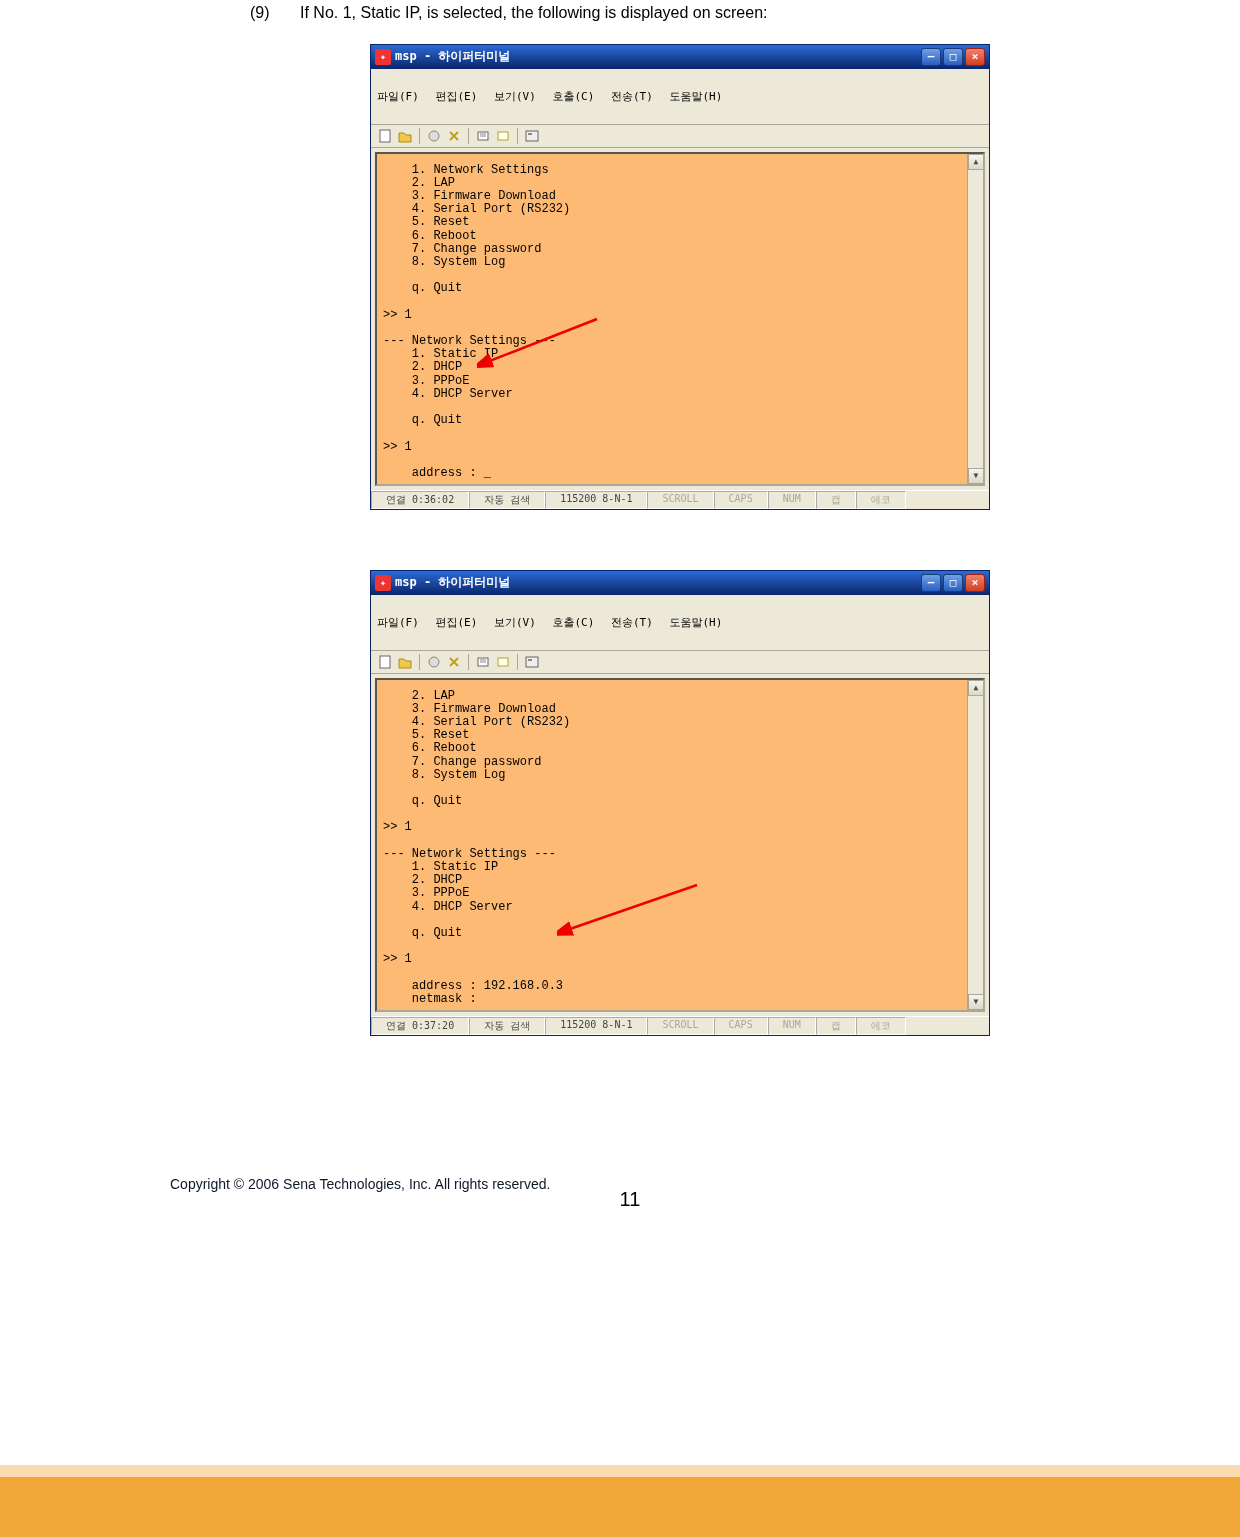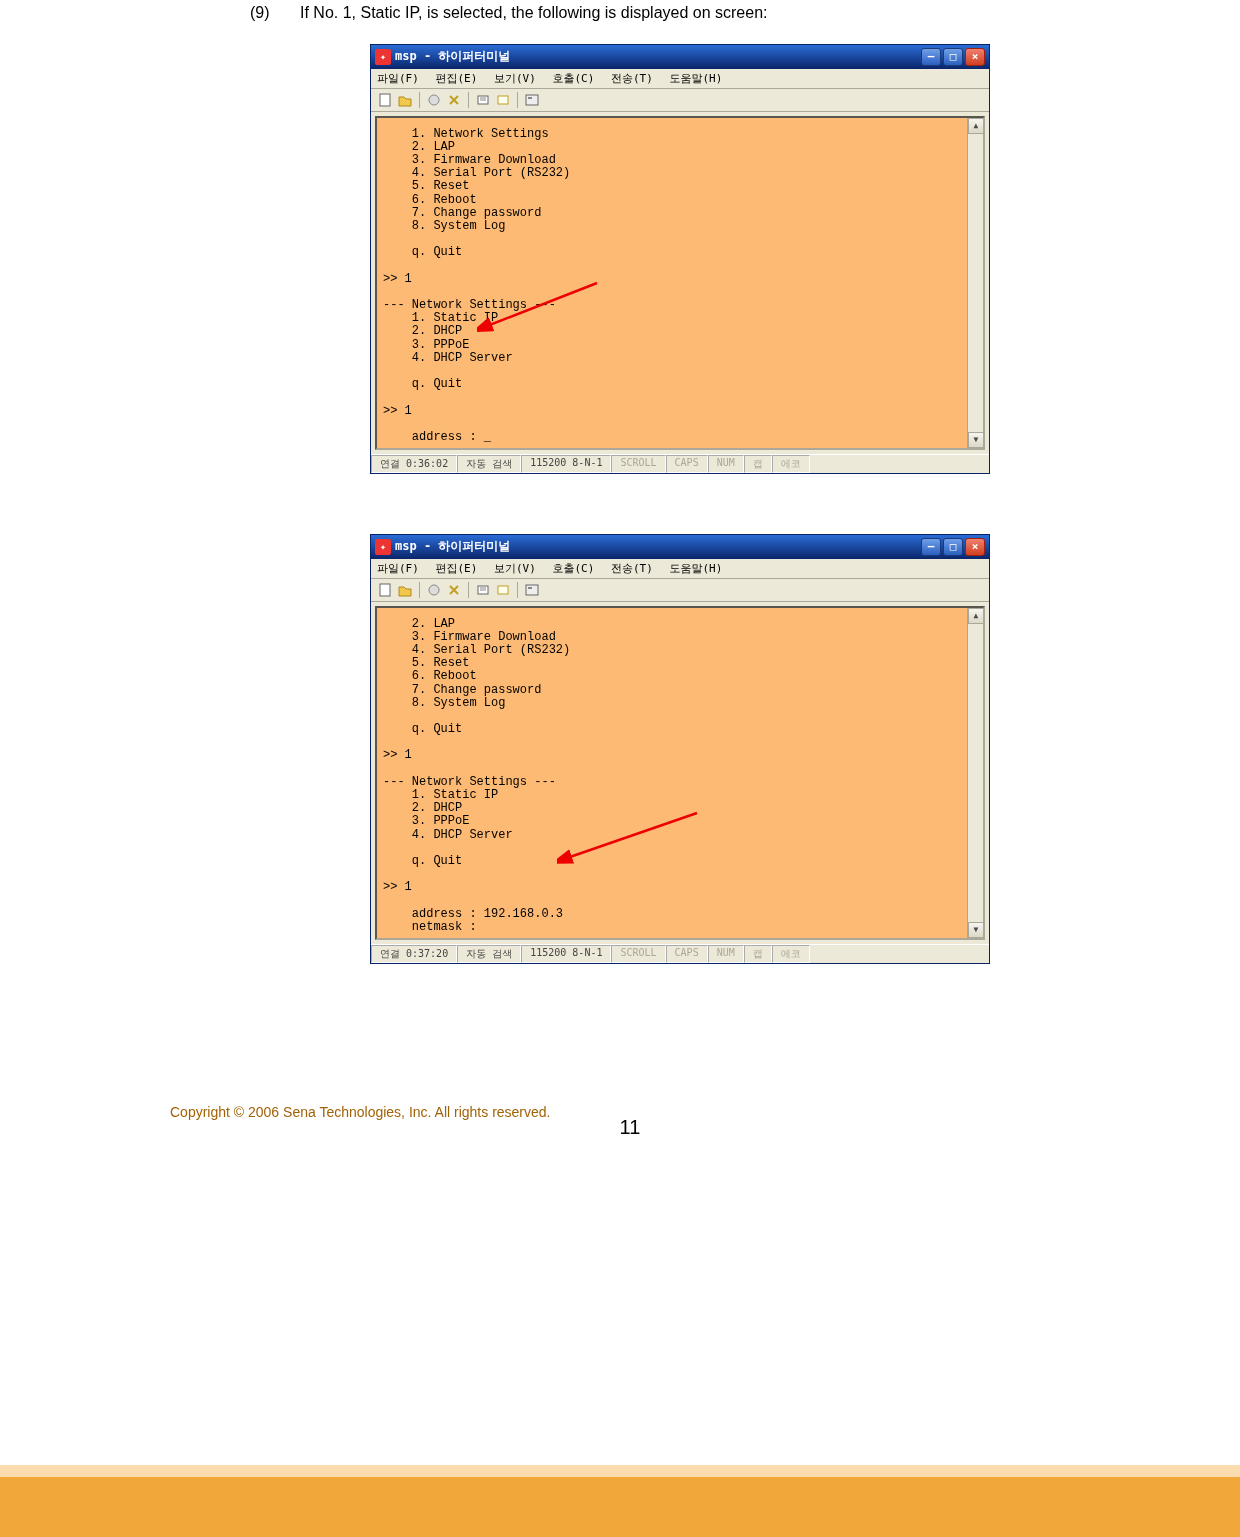--- a/index.html
+++ b/index.html
@@ -10,36 +10,36 @@
     .step-head { display: flex; align-items: flex-start; font-size: 16px; line-height: 1.6; margin-bottom: 18px; }
     .step-num { width: 50px; flex-shrink: 0; }
     .step-text { flex: 1; text-align: justify; }
     .window { width: 620px; margin: 0 auto 40px; background: #ece9d8; border: 1px solid #0a246a; font-family: "MS Gothic", monospace; position: relative; }
     .titlebar { background: linear-gradient(to bottom, #2a6cd6, #0a246a); color: #fff; height: 24px; display: flex; align-items: center; padding: 0 4px; font-size: 12px; }
     .title-icon { width: 16px; height: 16px; background: #e33; border-radius: 2px; margin-right: 4px; display: flex; align-items: center; justify-content: center; color: #fff; font-size: 10px; font-weight: bold; }
     .title-text { flex: 1; font-weight: bold; }
     .winbtns { display: flex; gap: 2px; }
     .winbtn { width: 20px; height: 18px; background: linear-gradient(to bottom,#6fa0e8,#2a5fc0); border: 1px solid #1a3a7a; border-radius: 3px; color: #fff; font-size: 11px; display: flex; align-items: center; justify-content: center; font-weight: bold; }
     .winbtn.close { background: linear-gradient(to bottom,#f08070,#d04020); border-color: #a02010; }
-    .menubar { background: #ece9d8; padding: 2px 6px; font-size: 11px; color: #000; border-bottom: 1px solid #aca899; }
+    .menubar { background: #ece9d8; padding: 20px 6px; font-size: 11px; color: #000; border-bottom: 1px solid #aca899; }
     .menubar span { margin-right: 10px; }
     .toolbar { background: #ece9d8; padding: 3px 6px; border-bottom: 1px solid #aca899; display: flex; gap: 4px; align-items: center; }
     .tb-icon { width: 16px; height: 16px; display: inline-block; }
     .tb-sep { width: 1px; height: 16px; background: #aca899; margin: 0 2px; }
     .term-wrap { background: #fff; border: 2px inset #aca899; margin: 4px; position: relative; }
     .term { background: #fdba74; color: #000; font-family: "Courier New", monospace; font-size: 12px; line-height: 1.1; padding: 10px 6px; white-space: pre; height: 330px; overflow: hidden; }
     .scroll-v { position: absolute; right: 0; top: 0; bottom: 0; width: 16px; background: #ece9d8; border-left: 1px solid #aca899; }
     .scroll-up, .scroll-down { position: absolute; left: 0; width: 16px; height: 16px; background: linear-gradient(#f5f5ef,#ddd9c8); border: 1px solid #aca899; font-size: 8px; display:flex; align-items:center; justify-content:center; color:#4a4a4a;}
     .scroll-up { top: 0; }
     .scroll-down { bottom: 0; }
     .statusbar { background: #ece9d8; border-top: 1px solid #fff; display: flex; font-size: 10px; color: #444; }
-    .sb-cell { border: 1px inset #fff; padding: 1px 8px; text-align: right; }
+    .sb-cell { border: 1px inset #fff; padding: 1px 14px; text-align: right; }
     .sb-cell.gray { color: #aca899; }
     .arrow { position: absolute; pointer-events: none; }
-    .copyright { color: #a16207; font-size: 14px; margin-top: 140px; text-align: left; padding-left: 20px; }
+    .copyright { color: #0f172a; font-size: 14px; margin-top: 140px; text-align: left; padding-left: 20px; }
     .pagenum { text-align: center; font-size: 20px; margin-top: -4px; }
     .orange-band { position: absolute; left: 0; right: 0; bottom: 0; height: 60px; background: #f2a838; }
     .orange-band::before { content:""; position:absolute; top:-12px; left:0; right:0; height:12px; background:#f2a838; opacity:0.4;}
   </style>
 </head>
 <body>
 
 <div class="page">
   <div class="content">
 

